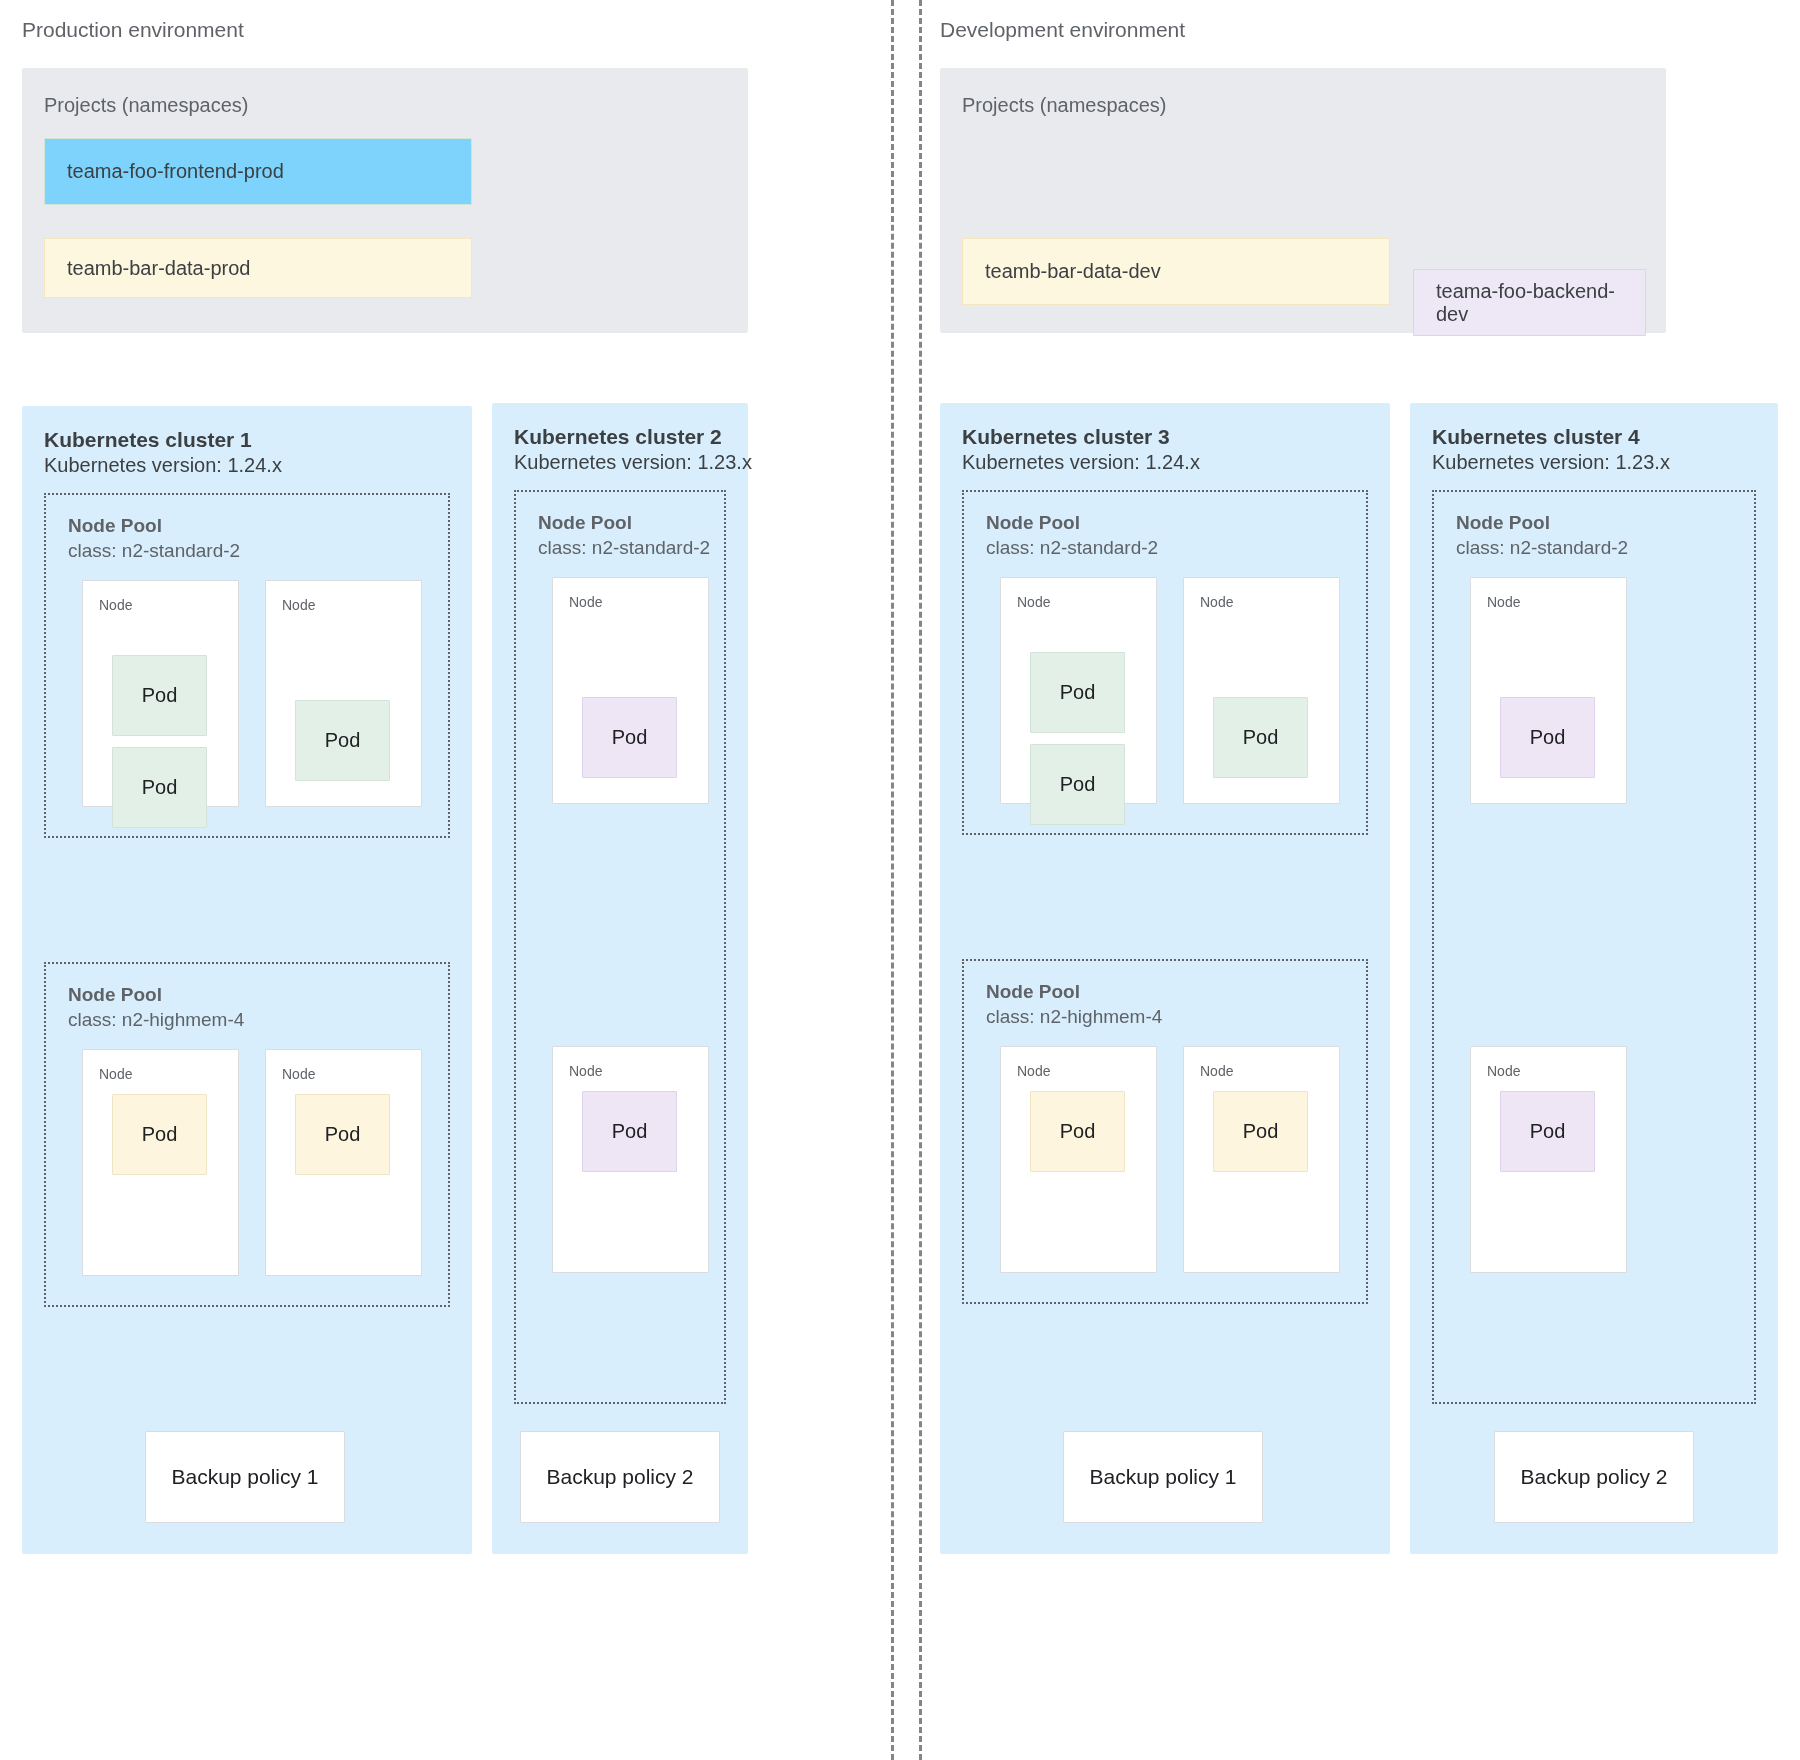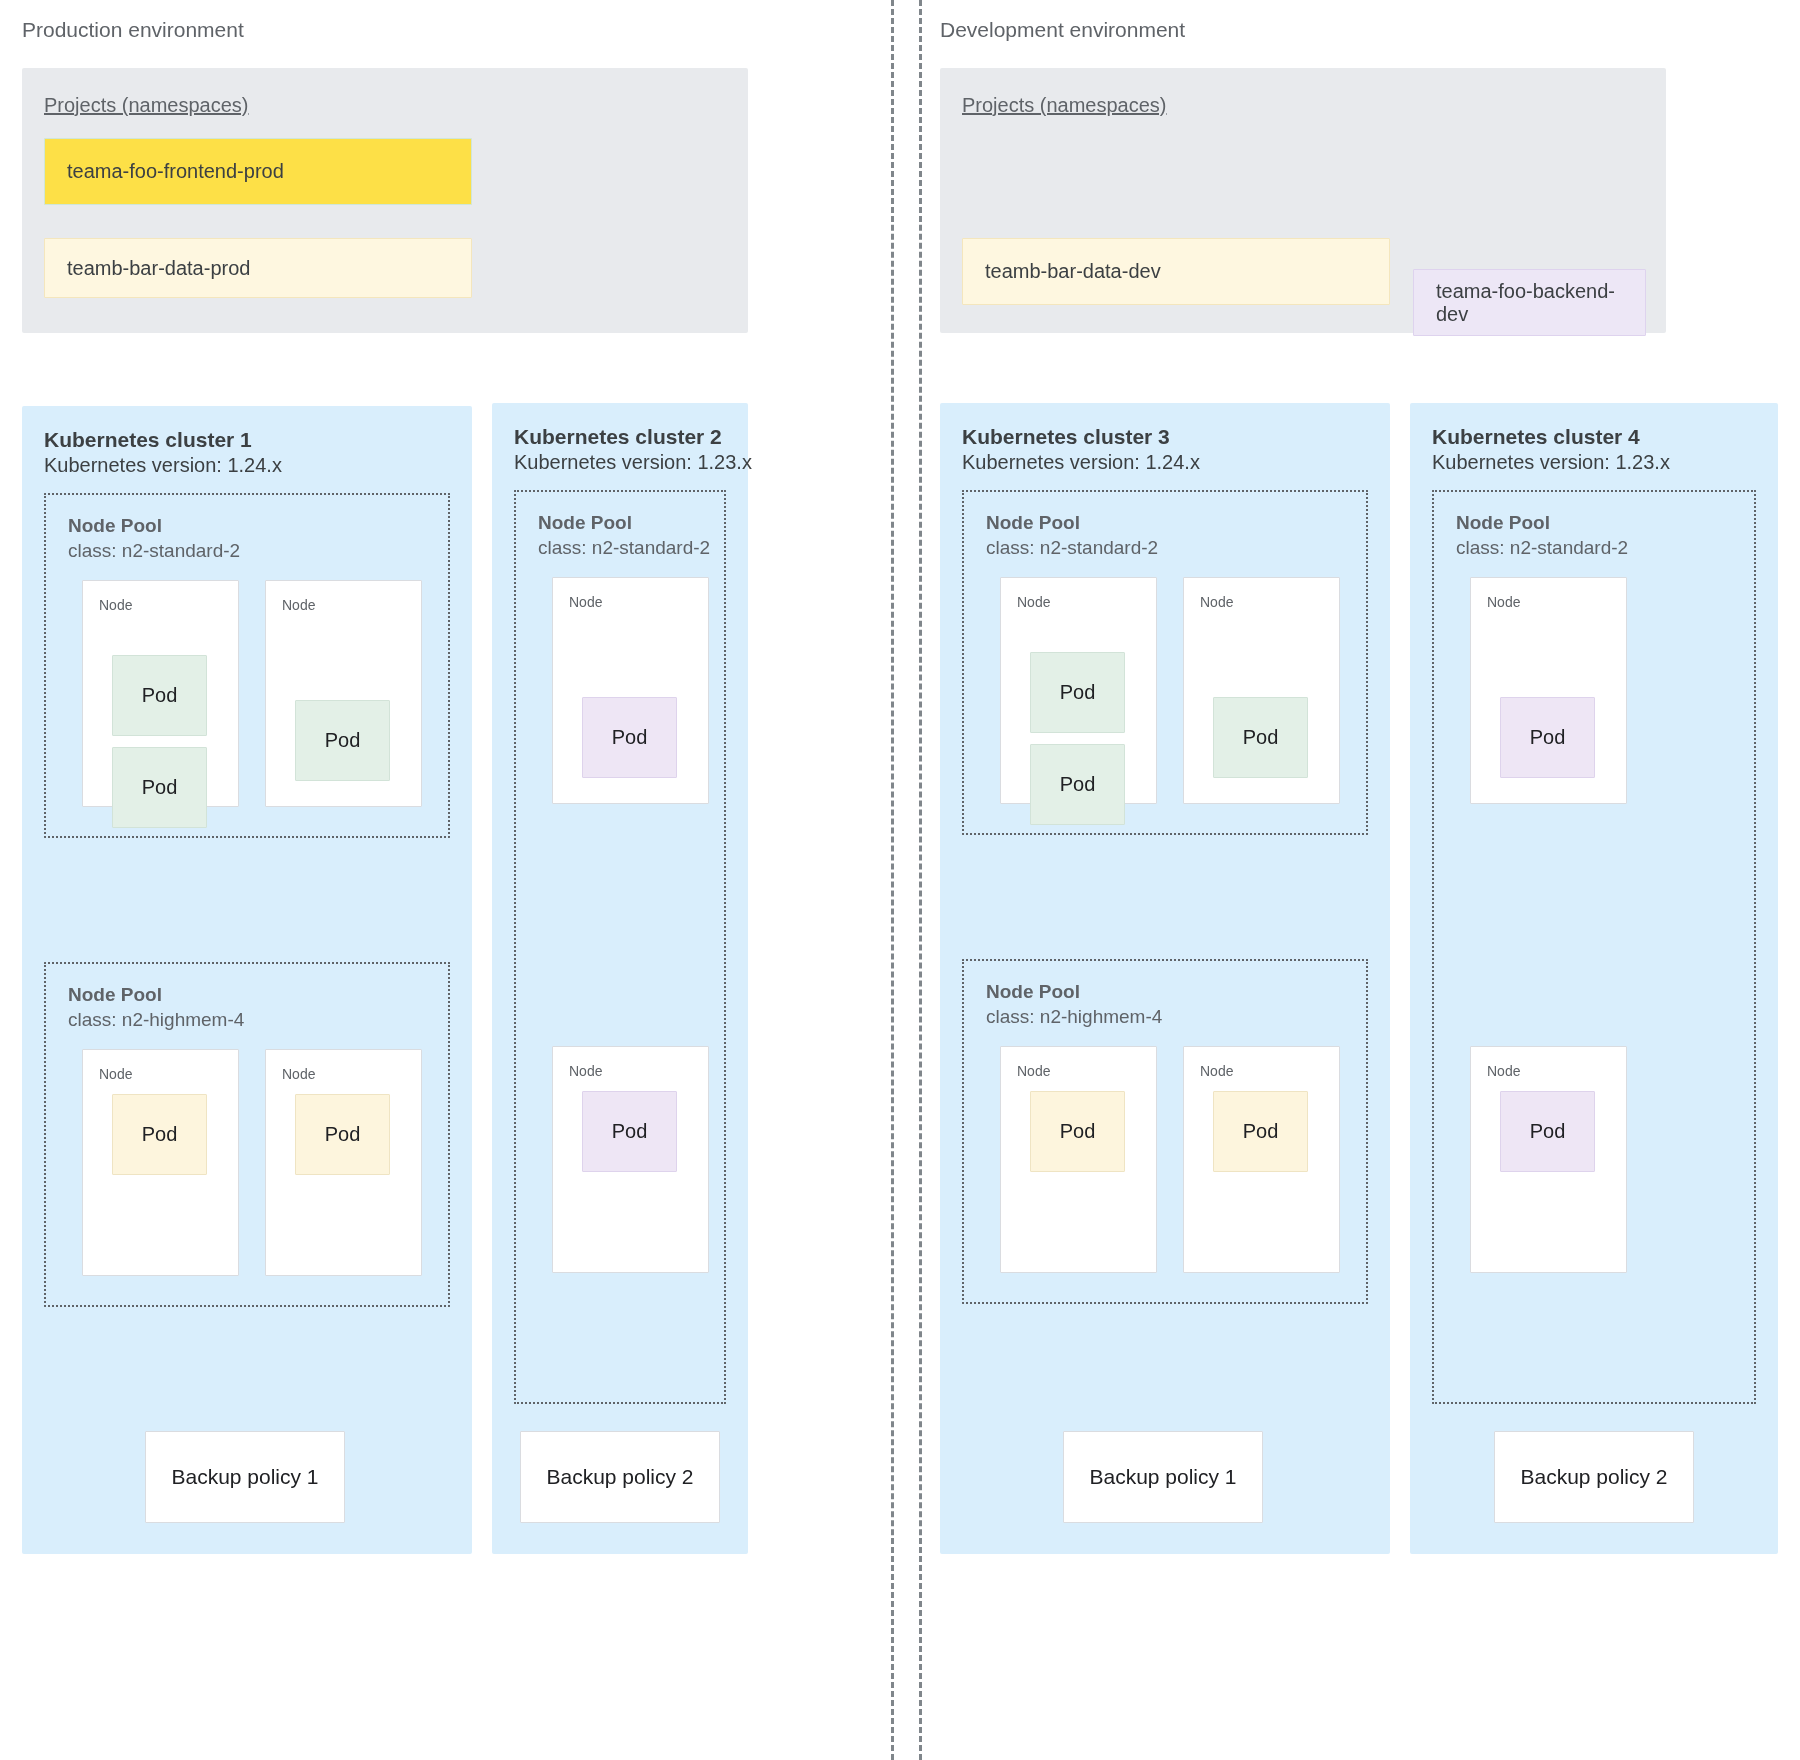--- a/index.html
+++ b/index.html
@@ -38,33 +38,32 @@
     background: #e8eaed;
     border-radius: 2px;
   }
   .projects-label {
     position: absolute;
     left: 22px;
     top: 26px;
     font-size: 20px;
     color: #5f6368;
     white-space: nowrap;
-    text-decoration: underline;
   }
   .ns-box {
     position: absolute;
     border: 1px solid;
     display: flex;
     align-items: center;
     padding-left: 22px;
     font-size: 20px;
     color: #3c4043;
     border-radius: 1px;
   }
-  .ns-green  { background: #fde047; border-color: #cfe6d8; }
+  .ns-green  { background: #7dd3fc; border-color: #cfe6d8; }
   .ns-yellow { background: #fef7e0; border-color: #f4e6bd; }
   .ns-purple { background: #ede7f6; border-color: #ded3ee; }
 
   
   .cluster {
     position: absolute;
     background: #d9eefc;
     border-radius: 2px;
     margin-top: 36px;
   }

